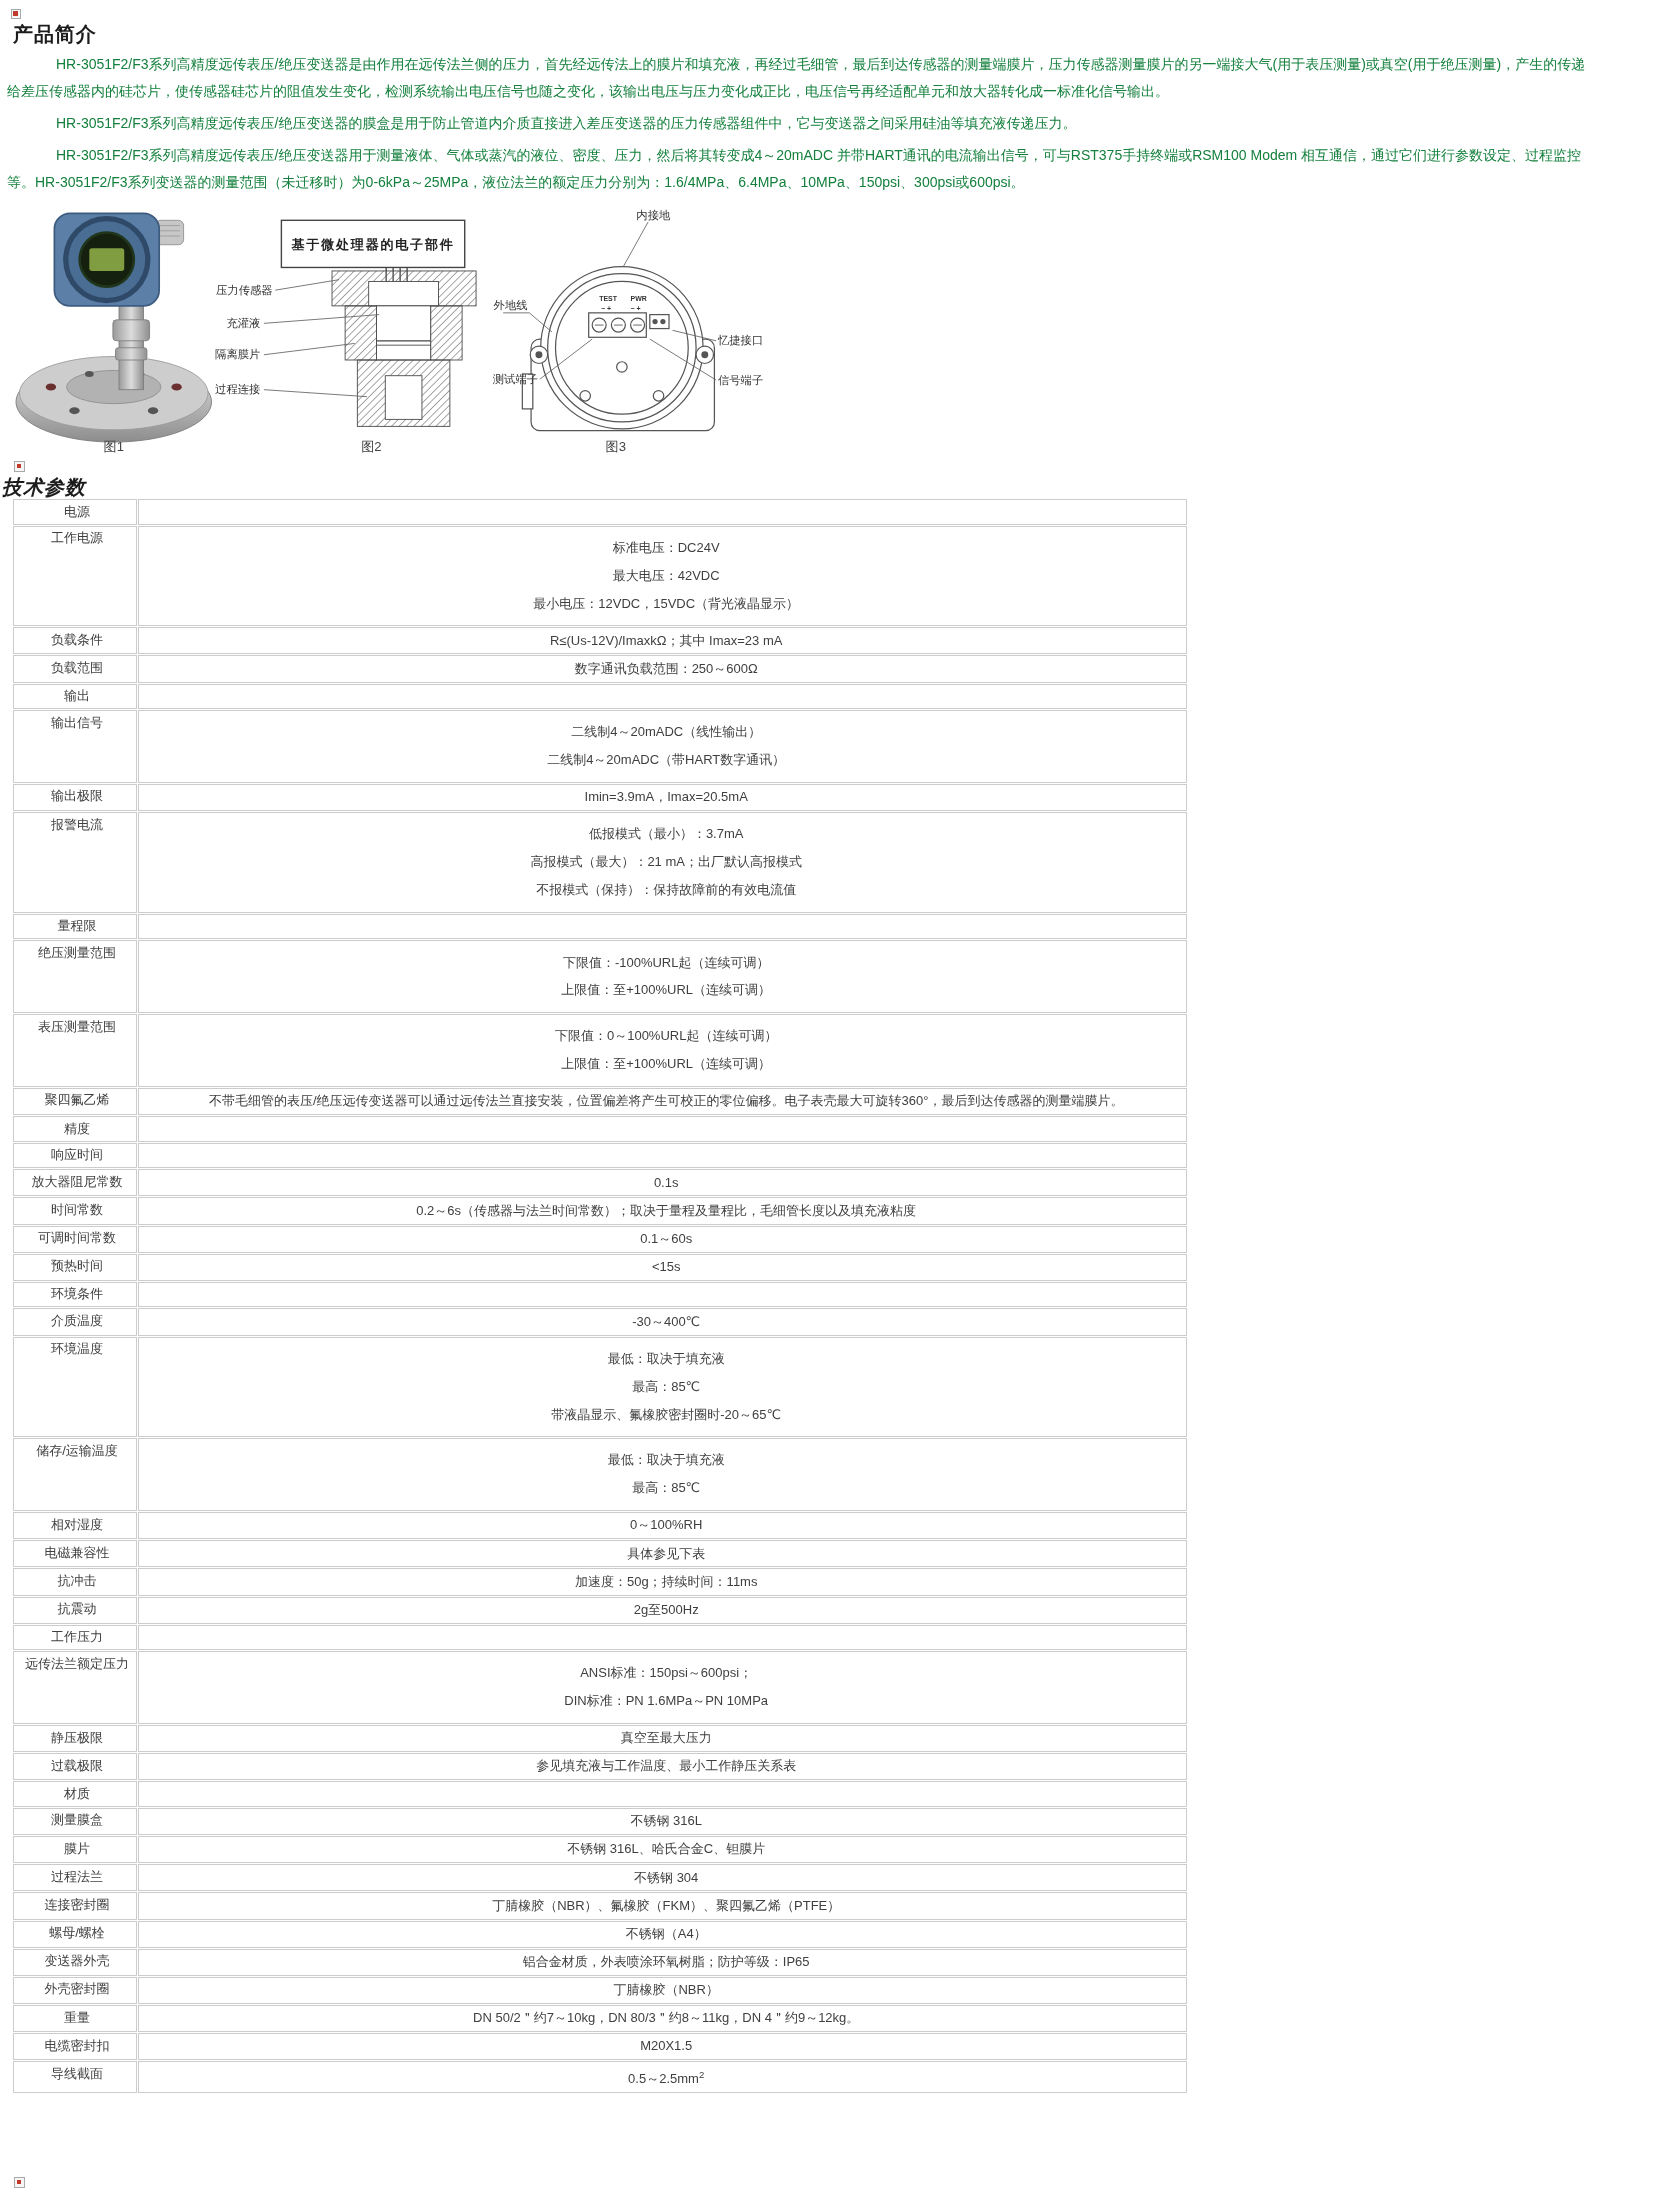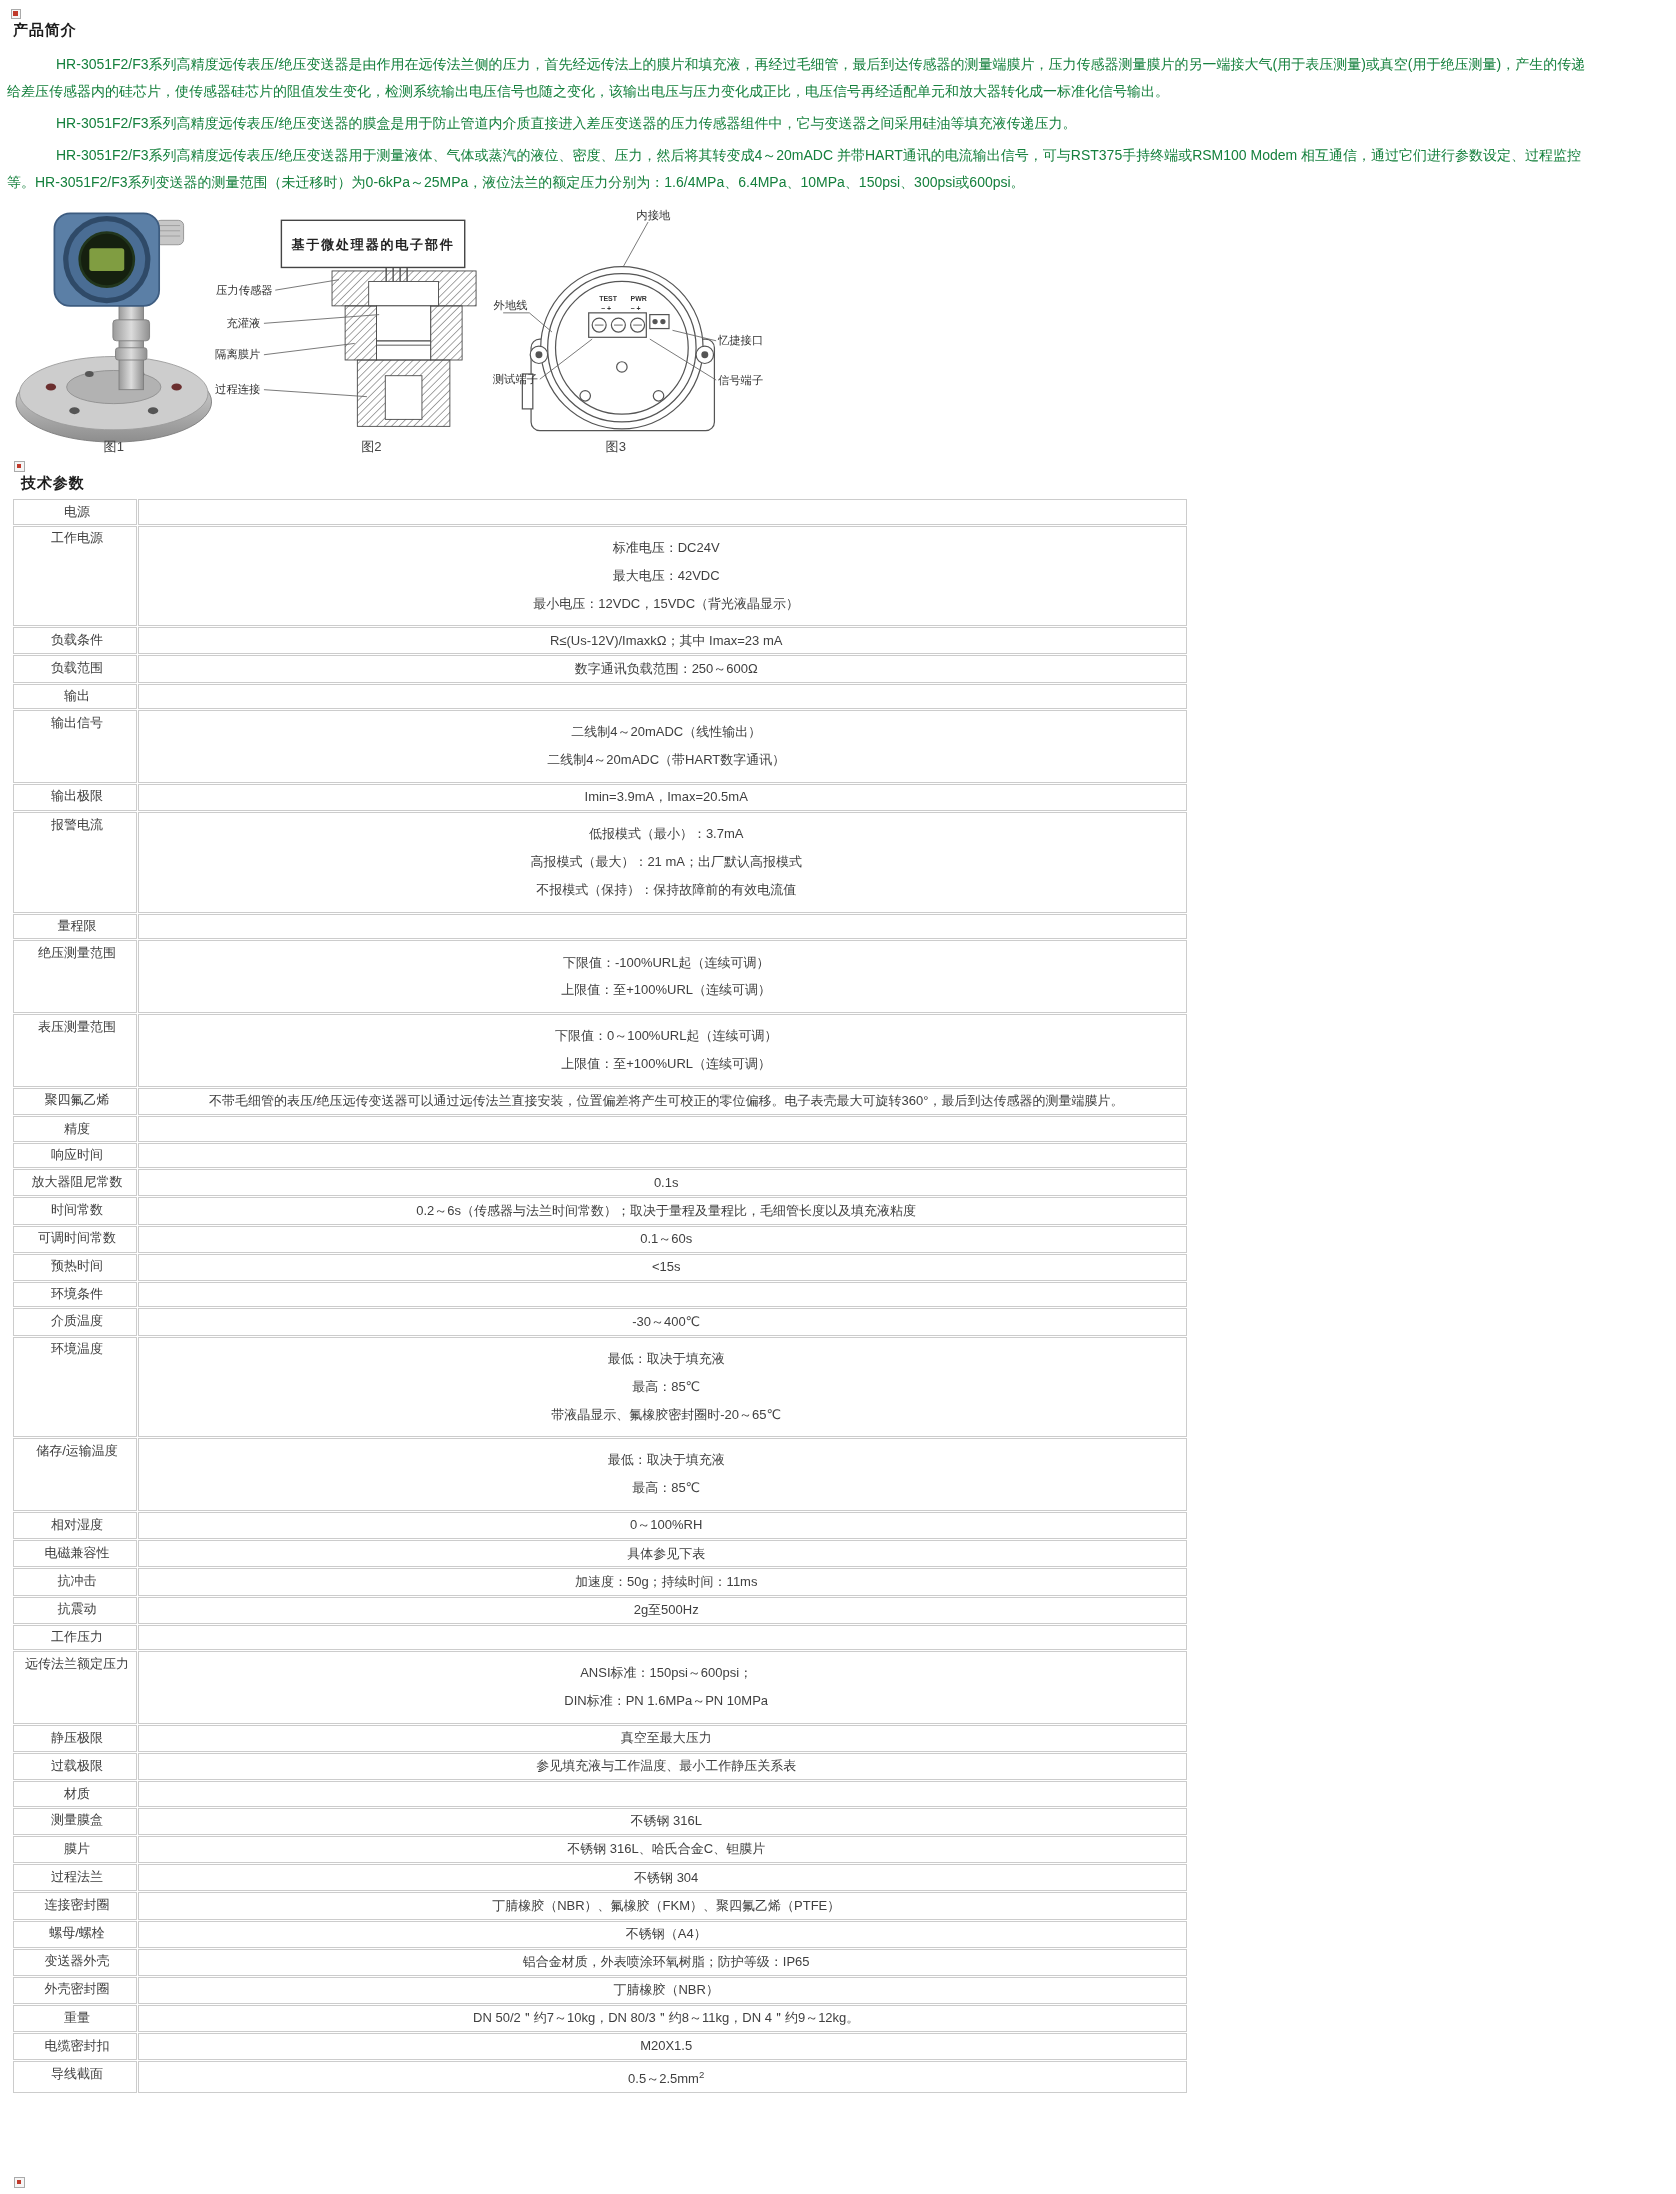--- a/index.html
+++ b/index.html
@@ -11,21 +11,21 @@
   
   .mini-icon{
     position:absolute;width:10.5px;height:10.5px;background:#f6f6f6;
     border:0.9px solid #aaa;box-sizing:border-box;
   }
   .mini-icon::after{
     content:"";position:absolute;left:1.7px;top:1.7px;width:4.4px;height:4.4px;
     background:#c0392b;
   }
   .h-title{
-    position:absolute;font-size:15px;font-weight:bold;color:#1c1c1c;
+    position:absolute;font-size:20px;font-weight:bold;color:#1c1c1c;
     white-space:nowrap;letter-spacing:0.9px;
   }
   
   #intro-lines{position:absolute;left:7px;top:51px;width:1665px;}
   .intro-line{
     font-size:14px;line-height:27px;height:27px;color:#15803d;
     white-space:nowrap;overflow:hidden;
   }
   .intro-line.indent{padding-left:49px;}
   .intro-line.para-start{margin-top:5.2px;}
@@ -183,21 +183,21 @@
     <path class="leader" d="M810 197 L734 150"></path>
   </g>
 
   <text x="120" y="278" text-anchor="middle" class="fig-caption">图1</text>
   <text x="415" y="278" text-anchor="middle" class="fig-caption">图2</text>
   <text x="695" y="278" text-anchor="middle" class="fig-caption">图3</text>
 </svg>
 
 <span class="mini-icon" style="left:14px;top:461px;"></span>
 
-<div class="h-title" style="left:21px;top:474px;">技术参数</div>
+<div class="h-title" style="left:2px;top:474px;font-style:italic;">技术参数</div>
 
 <table id="spec-table">
   <tbody id="spec-tbody">
       <tr class="spec-row">
         <td class="spec-label">电源</td>
         <td class="spec-value single"></td>
       </tr>
       <tr class="spec-row">
         <td class="spec-label">工作电源</td>
         <td class="spec-value multi">

